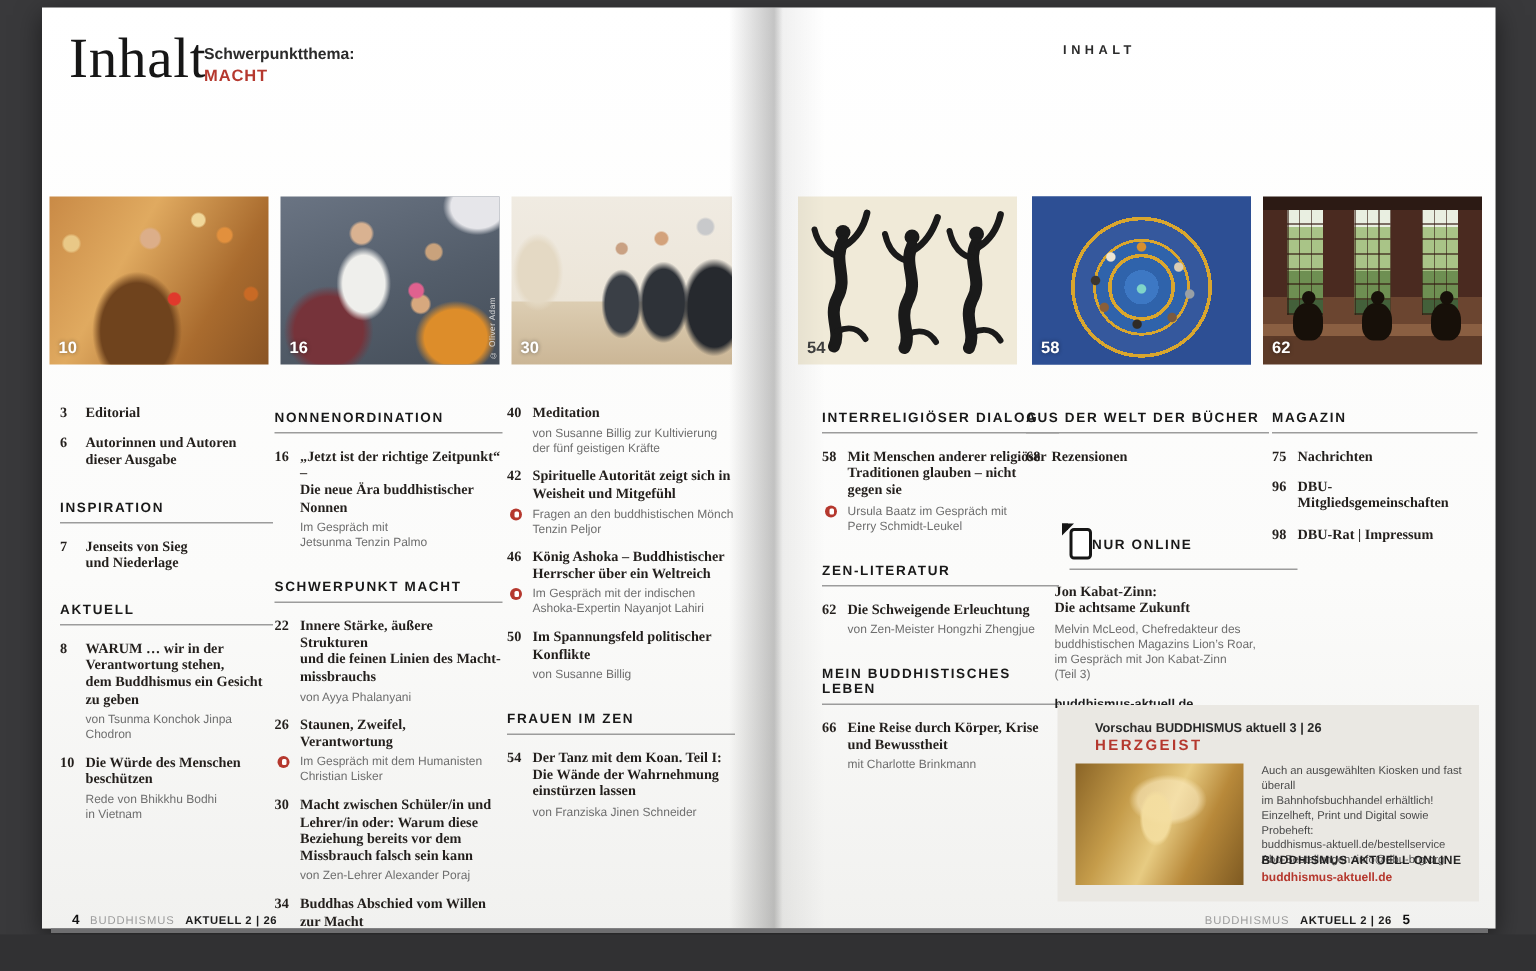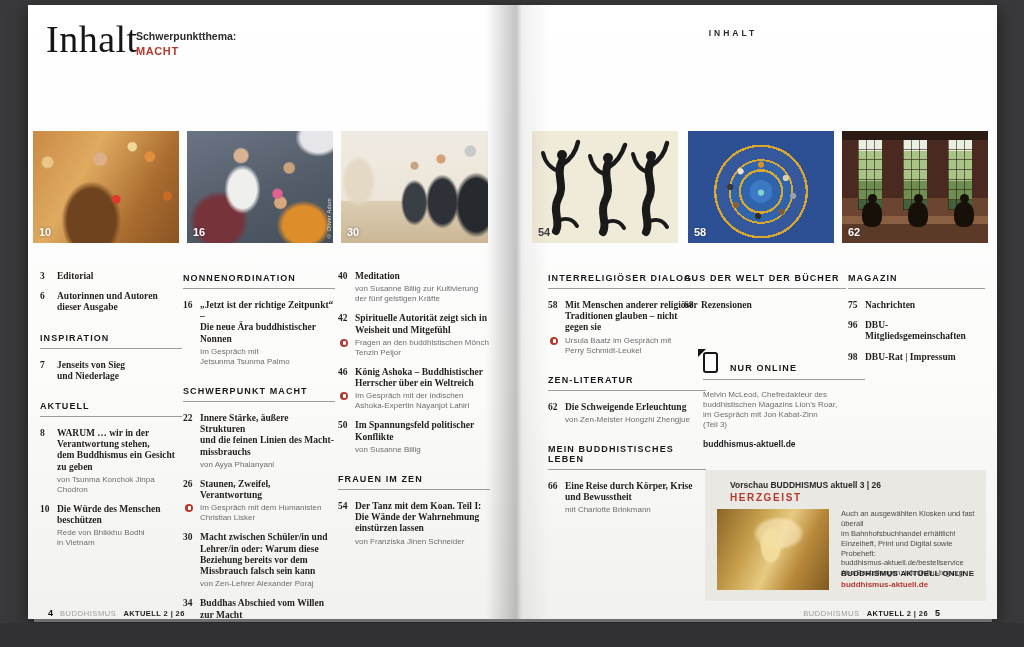--- a/index.html
+++ b/index.html
@@ -99,21 +99,21 @@
   .sec:first-child{margin-top:2px;}
   .entry{display:flex;margin-bottom:9px;}
   .num{width:17px;flex:none;font:bold 9.5px/1.18 "Liberation Serif",serif;color:#231f1c;}
   .etitle{font:bold 9.5px/1.18 "Liberation Serif",serif;color:#231f1c;white-space:pre-line;}
   .esub{font:400 8px/1.26 "Liberation Sans",sans-serif;color:#6e6e6e;margin-top:2px;white-space:pre-line;position:relative;}
   .audio-icon{position:absolute;left:-15px;top:1px;width:8px;height:8px;border-radius:50%;background:#b5382e;}
   .audio-icon::after{content:"";position:absolute;left:2.5px;top:2px;width:3px;height:4px;background:#fff;border-radius:1px;}
 
   
   #online-box{position:absolute;left:675px;top:347px;width:162px;}
-  .nur-head{display:flex;align-items:flex-end;gap:12px;border-bottom:1px solid #9c9c9c;padding-bottom:6px;margin-bottom:10px;}
+  .nur-head{display:flex;align-items:center;gap:0;border-bottom:1px solid #9c9c9c;padding-bottom:6px;margin-bottom:10px;margin-left:10px;}
   .phone-icon{width:11px;height:17px;border:2px solid #161616;border-radius:3px;position:relative;background:#fff;flex:none;}
   .phone-icon::before{content:"";position:absolute;left:-7px;top:-5px;border:4px solid rgba(0,0,0,0);
     border-top-color:#161616;border-left-color:#161616;}
   .nur-label{font:bold 9px "Liberation Sans",sans-serif;letter-spacing:1.1px;color:#191919;}
   .online-title{font:bold 9.5px/1.2 "Liberation Serif",serif;color:#231f1c;white-space:pre-line;}
   .online-sub{font:400 8px/1.26 "Liberation Sans",sans-serif;color:#6e6e6e;margin-top:2px;white-space:pre-line;}
   .online-link{font:bold 8.5px "Liberation Sans",sans-serif;color:#1c1c1c;margin-top:9px;}
 
   
   #preview-box{position:absolute;left:677px;top:465px;width:281px;height:131px;background:#eae8e3;
@@ -239,21 +239,21 @@
     </div>
   <div class="col" id="col1">
       <div class="sec">NONNENORDINATION</div>
       <div class="entry">
         <span class="num">16</span>
         <div class="etxt">
           <div class="etitle">„Jetzt ist der richtige Zeitpunkt“ –
 Die neue Ära buddhistischer
 Nonnen</div>
           <div class="esub"><span>Im Gespräch mit
-Jetsunma Tsunma Palmo</span></div>
+Jetsunma Tenzin Palmo</span></div>
         </div>
       </div>
       <div class="sec">SCHWERPUNKT MACHT</div>
       <div class="entry">
         <span class="num">22</span>
         <div class="etxt">
           <div class="etitle">Innere Stärke, äußere Strukturen
 und die feinen Linien des Macht-
 missbrauchs</div>
           <div class="esub"><span>von Ayya Phalanyani</span></div>
@@ -392,20 +392,22 @@
           <div class="etitle">DBU-Rat | Impressum</div>
         </div>
       </div>
     </div>
 
   <div id="online-box">
     <div class="nur-head">
       <span class="phone-icon"></span>
       <span class="nur-label">NUR ONLINE</span>
     </div>
+    <div class="online-title">Jon Kabat-Zinn:
+Die achtsame Zukunft</div>
     <div class="online-sub">Melvin McLeod, Chefredakteur des
 buddhistischen Magazins Lion’s Roar,
 im Gespräch mit Jon Kabat-Zinn
 (Teil 3)</div>
     <div class="online-link">buddhismus-aktuell.de</div>
   </div>
 
   <div id="preview-box">
     <div class="pv-head">Vorschau BUDDHISMUS aktuell 3 | 26</div>
     <div class="pv-topic">HERZGEIST</div>

